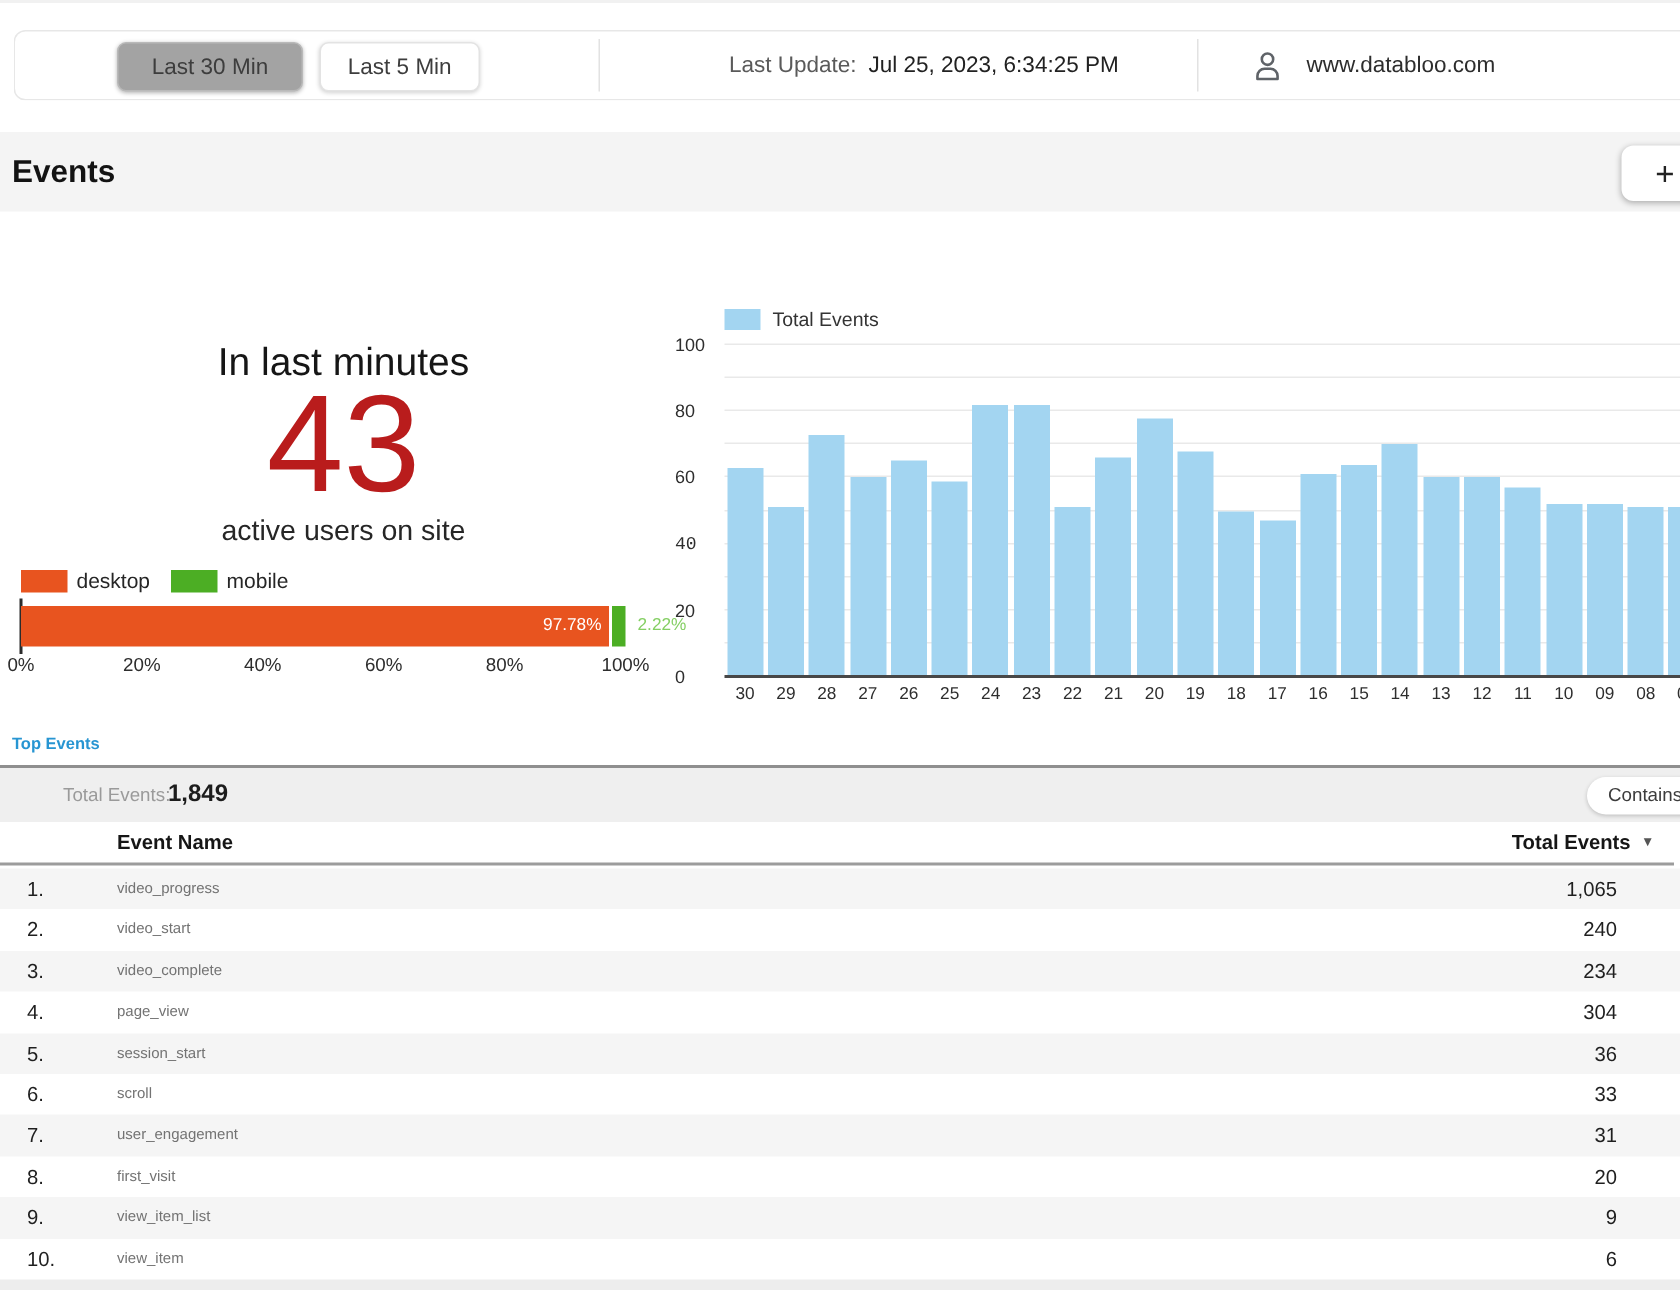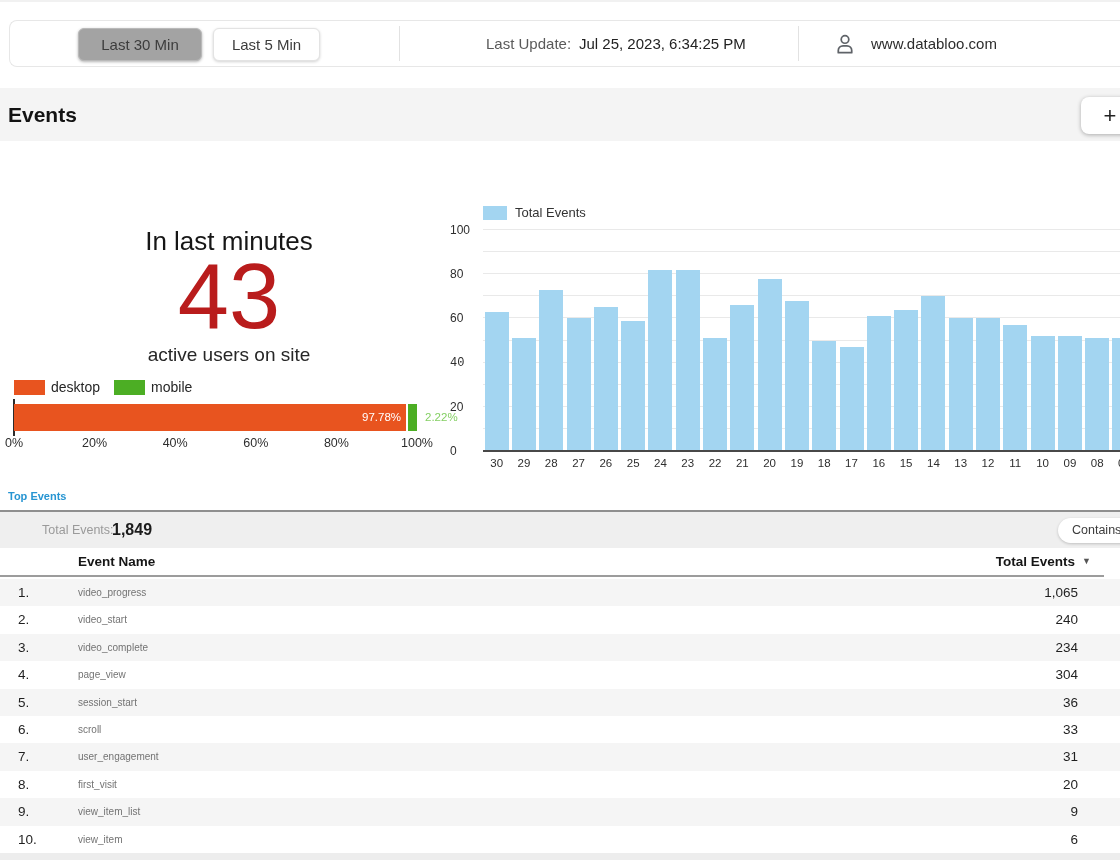--- a/index.html
+++ b/index.html
@@ -75,21 +75,21 @@
   .section-title { position:absolute; left:8px; top:490px; font-size:11px; font-weight:700; cursor:pointer; }
   .section-rule { position:absolute; left:0; right:0; top:510px; height:2px; background:#8f8f8f; }
   .summary-band { position:absolute; left:0; right:0; top:512px; height:36px; background:#efefef; }
   .summary-label { position:absolute; left:42px; top:0; line-height:36px; font-size:12.5px; color:#9a9a9a; }
   .summary-value { position:absolute; left:112px; top:0; line-height:36px; font-size:16px; font-weight:700; color:#1c1c1c; }
   .filter-chip {
     position:absolute; left:1058px; top:518px; height:25px; min-width:90px;
     background:#fff; border:none; border-radius:13px; box-shadow:0 1px 3px rgba(0,0,0,.2);
     font-size:12.5px; color:#3c3c3c; padding:0 14px; line-height:25px; text-align:left; cursor:pointer;
   }
-  .table-header { position:absolute; left:0; right:16px; top:548px; height:29px; background:#fff; border-bottom:2px solid #9c9c9c; }
+  .table-header { position:absolute; left:0; right:4px; top:548px; height:29px; background:#fff; border-bottom:2px solid #9c9c9c; }
   .th-name { position:absolute; left:78px; line-height:27px; font-size:13.5px; font-weight:700; color:#161616; }
   .th-value { position:absolute; right:13px; line-height:27px; font-size:13.5px; font-weight:700; color:#161616; cursor:pointer; }
   .sort-icon { font-size:9px; color:#555; margin-left:7px; vertical-align:2px; }
   .rows { position:absolute; left:0; right:0; top:579px; }
   .trow { position:relative; height:27.4px; }
   .trow.odd { background:#f5f5f5; }
   .td-rank { position:absolute; left:18px; line-height:27.4px; font-size:13.5px; color:#1f1f1f; }
   .td-name { position:absolute; left:78px; line-height:27.4px; font-size:10px; color:#737373; }
   .td-value { position:absolute; right:42px; line-height:27.4px; font-size:13.5px; color:#1f1f1f; }
   .bottom-strip { position:absolute; left:0; right:0; top:853px; height:7px; background:#ededed; }

